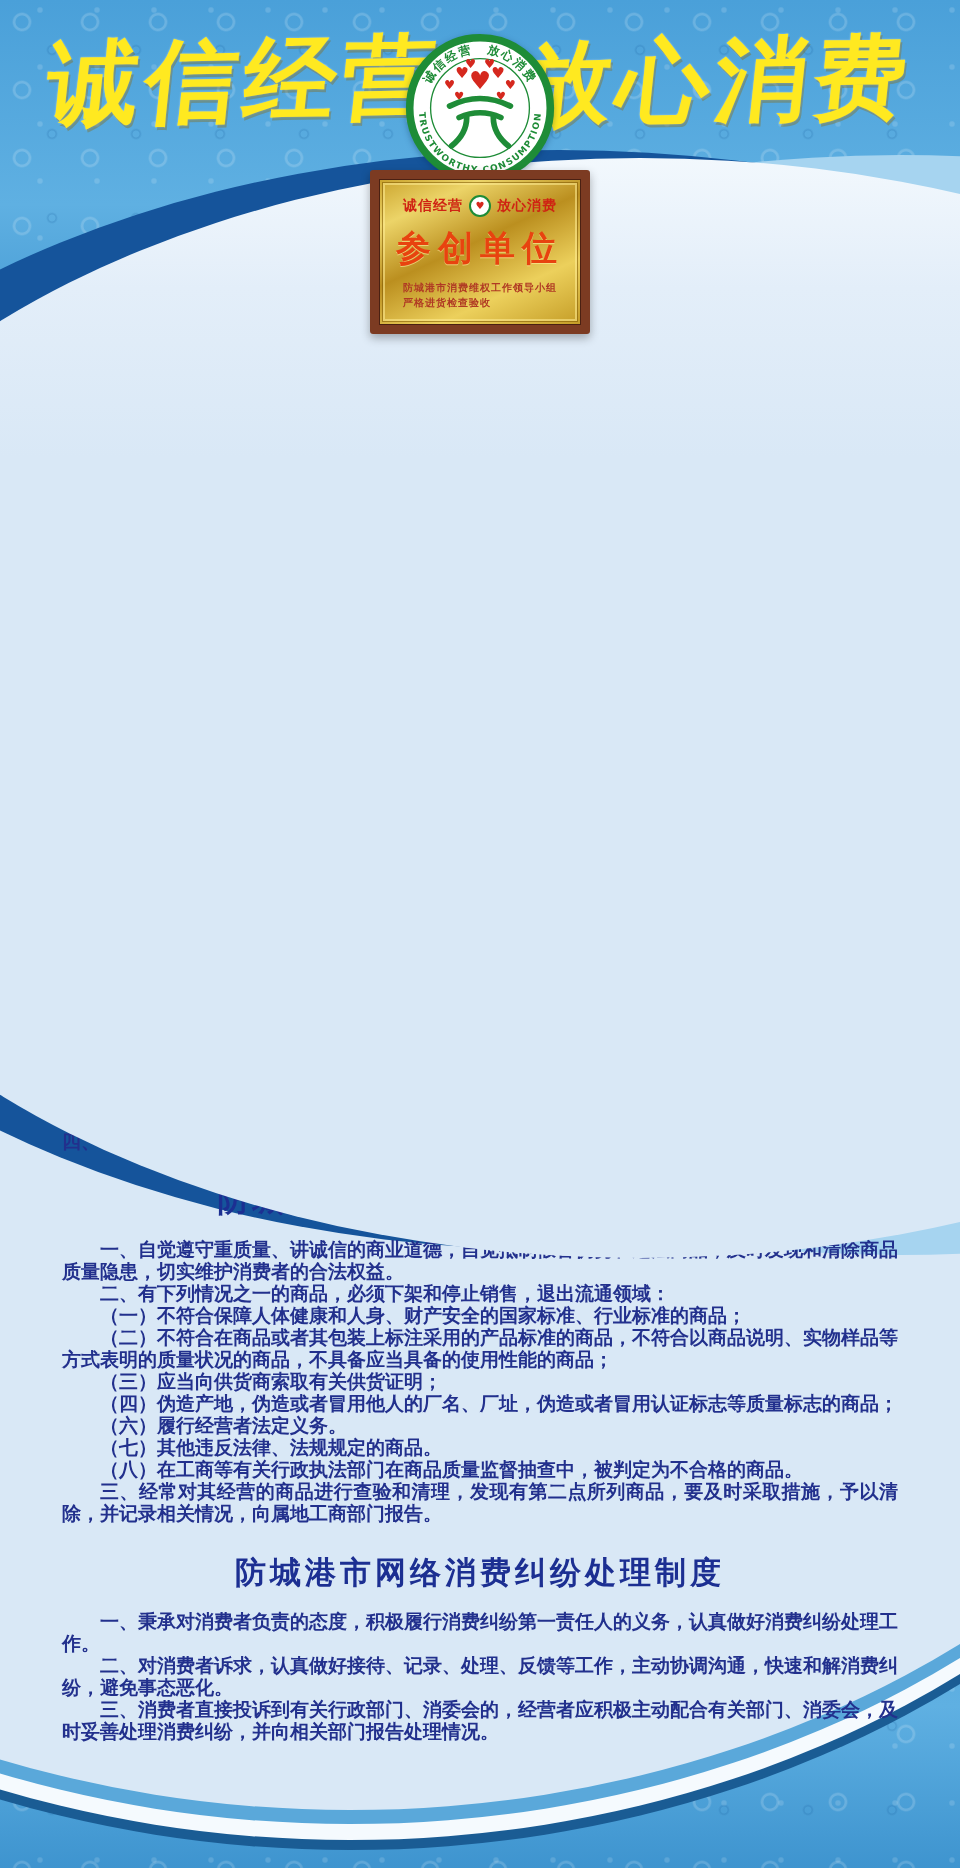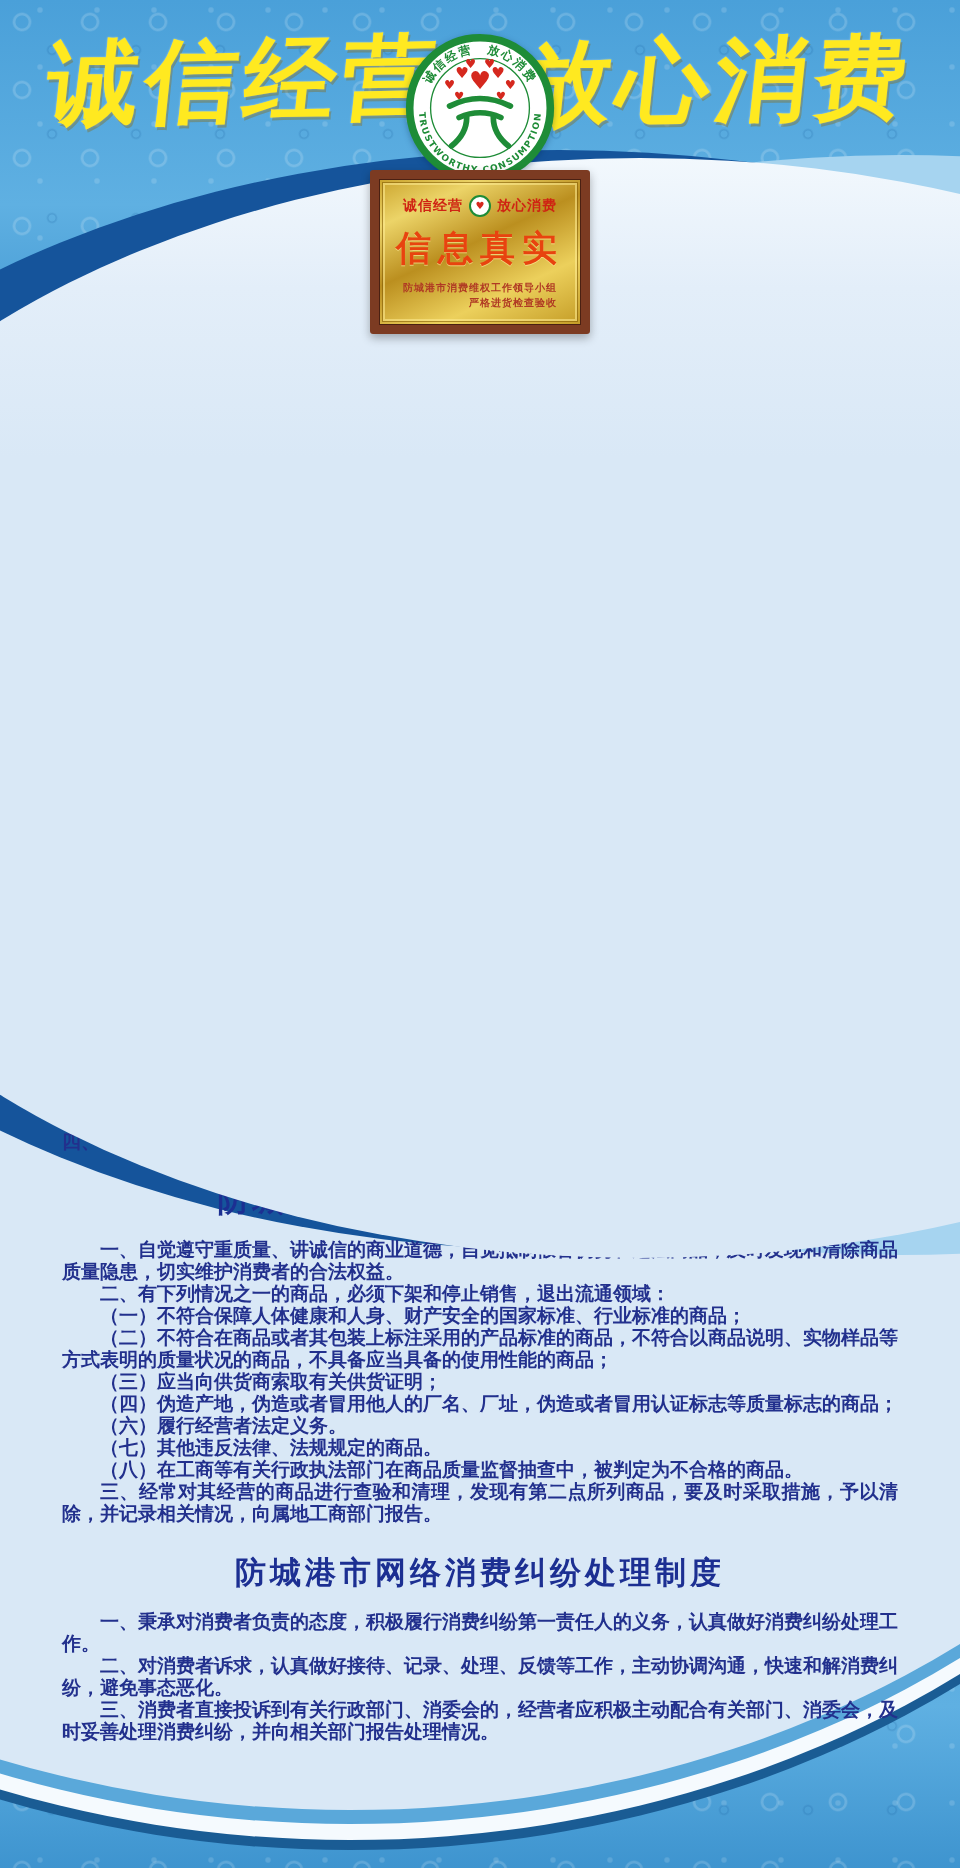--- a/index.html
+++ b/index.html
@@ -60,21 +60,21 @@
     border:1px solid rgba(122,84,0,.55); box-shadow:inset 0 0 0 2px rgba(255,236,150,.55);
     pointer-events:none; }
   .plaque-top{ display:flex; align-items:center; gap:6px; margin-bottom:6px; }
   .plaque-top .ptxt{ font-size:14px; font-weight:700; color:#cf2413; letter-spacing:1px; }
   .mini-logo{ width:22px; height:22px; border-radius:50%; background:#fff;
     border:2px solid #1e8c37; display:flex; align-items:center; justify-content:center;
     font-size:10px; color:#d5281e; line-height:1; }
   .plaque-title{ font-size:35px; font-weight:900; color:#e8430f; letter-spacing:7px;
     text-shadow:0 1px 0 rgba(255,240,160,.6); margin:2px 0 8px; }
   .plaque-sub{ font-size:10px; font-weight:700; color:#b03a24; letter-spacing:1px;
-    text-align:right; line-height:1.5; }
+    text-align:left; line-height:1.5; }
 
   
   .content{ position:relative; z-index:2; padding:14px 62px 0; color:#22308d; }
   .content p{ font-size:19px; font-weight:700; line-height:22px; text-indent:2em;
     text-align:justify; }
   .content p.no-indent{ text-indent:0; }
   .content h2{ font-size:31px; font-weight:900; color:#1c2f92; text-align:center;
     letter-spacing:4px; margin:28px 0 16px; }
 
   
@@ -135,21 +135,21 @@
       </svg>
     </div>
 
     <div class="plaque">
       <div class="plaque-inner-border"></div>
       <div class="plaque-top">
         <span class="ptxt">诚信经营</span>
         <span class="mini-logo">♥</span>
         <span class="ptxt">放心消费</span>
       </div>
-      <div class="plaque-title">信息真实</div>
+      <div class="plaque-title">参创单位</div>
       <div class="plaque-sub">
         <div>防城港市消费维权工作领导小组</div>
         <div>严格进货检查验收</div>
       </div>
     </div>
   </header>
 
   <main class="content">
     <p>防城港市“诚信经营 放心消费”创建活动，以“政府主导、协同监管、企业自治、行业自律、社会监督”为工作原则，不断提升企业的诚信度、消费者的满意度、消费环境的安全度，营造安全放心的社会消费环境。</p>
     <p>第一期参加防城港市“诚信经营 放心消费”创建活动的电商共200余家，全部按防城港市消费维权工作领导小组办公室的要求，郑重向网络消费者承诺诚信经营，并公示有关制度。</p>

